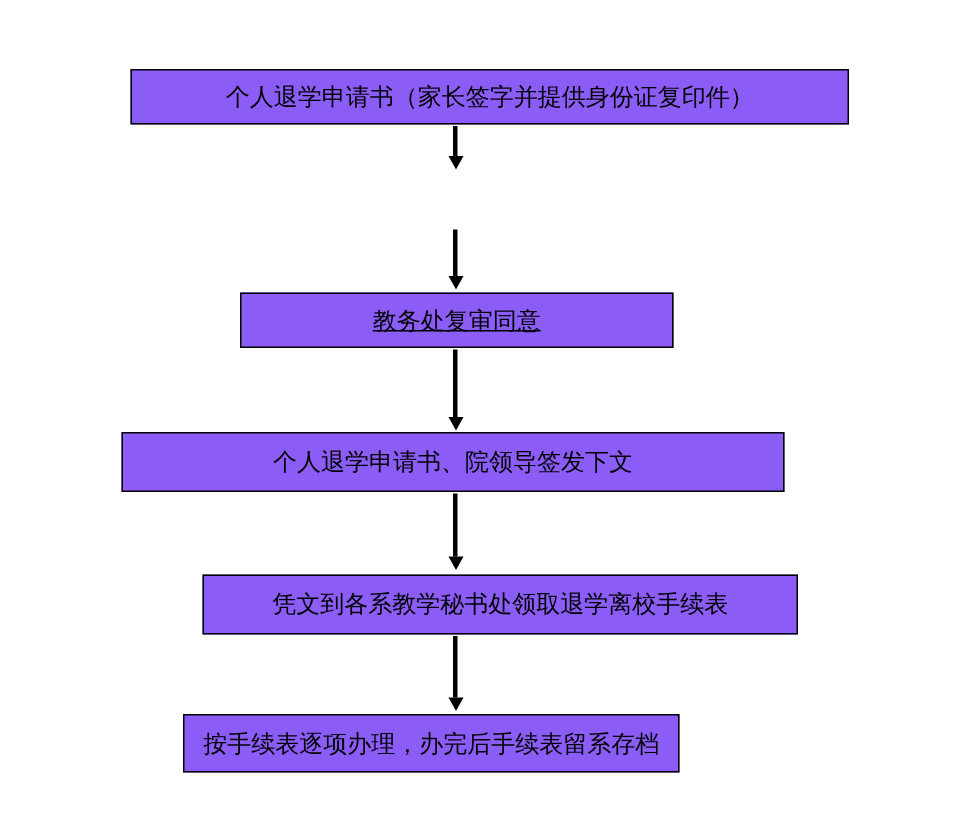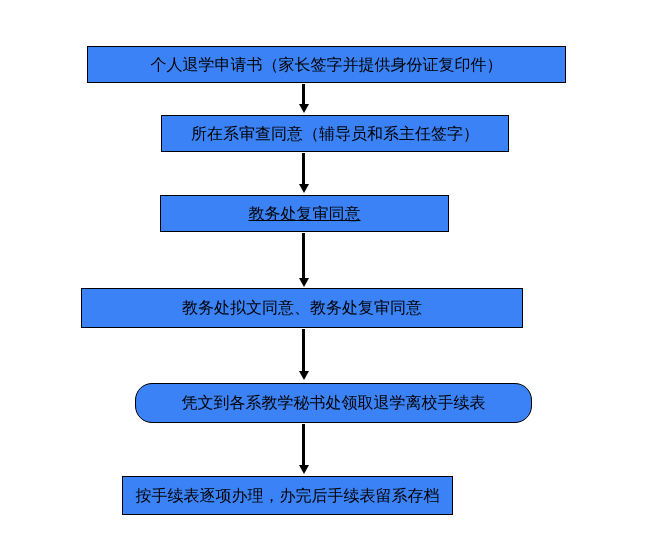--- a/index.html
+++ b/index.html
@@ -12,21 +12,21 @@
     width: 653px;
     height: 545px;
     background: #ffffff;
     font-family: "DejaVu Sans", "Liberation Sans", sans-serif;
     overflow: hidden;
   }
   .flow-box {
     position: absolute;
     box-sizing: border-box;
     border: 1.4px solid #000000;
-    background: #3b82f6;
+    background: #8b5cf6;
     display: flex;
     align-items: center;
     justify-content: center;
     text-align: center;
   }
   .flow-box .box-label {
     font-size: 16px;
     color: #000000;
     line-height: 1.1;
     letter-spacing: 0px;
@@ -59,48 +59,45 @@
 
   <div class="flow-box" style="left:87px; top:46px; width:479px; height:37px;">
     <span class="box-label">个人退学申请书（家长签字并提供身份证复印件）</span>
   </div>
 
   <div class="flow-arrow" style="left:298px; top:84px; height:29px;">
     <div class="arrow-stem"></div>
     <div class="arrow-head"></div>
   </div>
 
-  <div class="flow-box" style="left:161px; top:115px; width:348px; height:37px;">
-    <span class="box-label">所在系审查同意（辅导员和系主任签字）</span>
-  </div>
 
   <div class="flow-arrow" style="left:298px; top:153px; height:40px;">
     <div class="arrow-stem"></div>
     <div class="arrow-head"></div>
   </div>
 
   <div class="flow-box" style="left:160px; top:195px; width:289px; height:37px;text-decoration:underline;">
     <span class="box-label">教务处复审同意</span>
   </div>
 
   <div class="flow-arrow" style="left:298px; top:233px; height:54px;">
     <div class="arrow-stem"></div>
     <div class="arrow-head"></div>
   </div>
 
   <div class="flow-box" style="left:81px; top:288px; width:442px; height:40px;">
-    <span class="box-label">教务处拟文同意、教务处复审同意</span>
+    <span class="box-label">个人退学申请书、院领导签发下文</span>
   </div>
 
   <div class="flow-arrow" style="left:298px; top:329px; height:51px;">
     <div class="arrow-stem"></div>
     <div class="arrow-head"></div>
   </div>
 
-  <div class="flow-box" style="left:135px; top:383px; width:397px; height:40px;border-radius:17px;">
+  <div class="flow-box" style="left:135px; top:383px; width:397px; height:40px;">
     <span class="box-label">凭文到各系教学秘书处领取退学离校手续表</span>
   </div>
 
   <div class="flow-arrow" style="left:298px; top:424px; height:50px;">
     <div class="arrow-stem"></div>
     <div class="arrow-head"></div>
   </div>
 
   <div class="flow-box" style="left:122px; top:476px; width:331px; height:39px;">
     <span class="box-label">按手续表逐项办理，办完后手续表留系存档</span>

